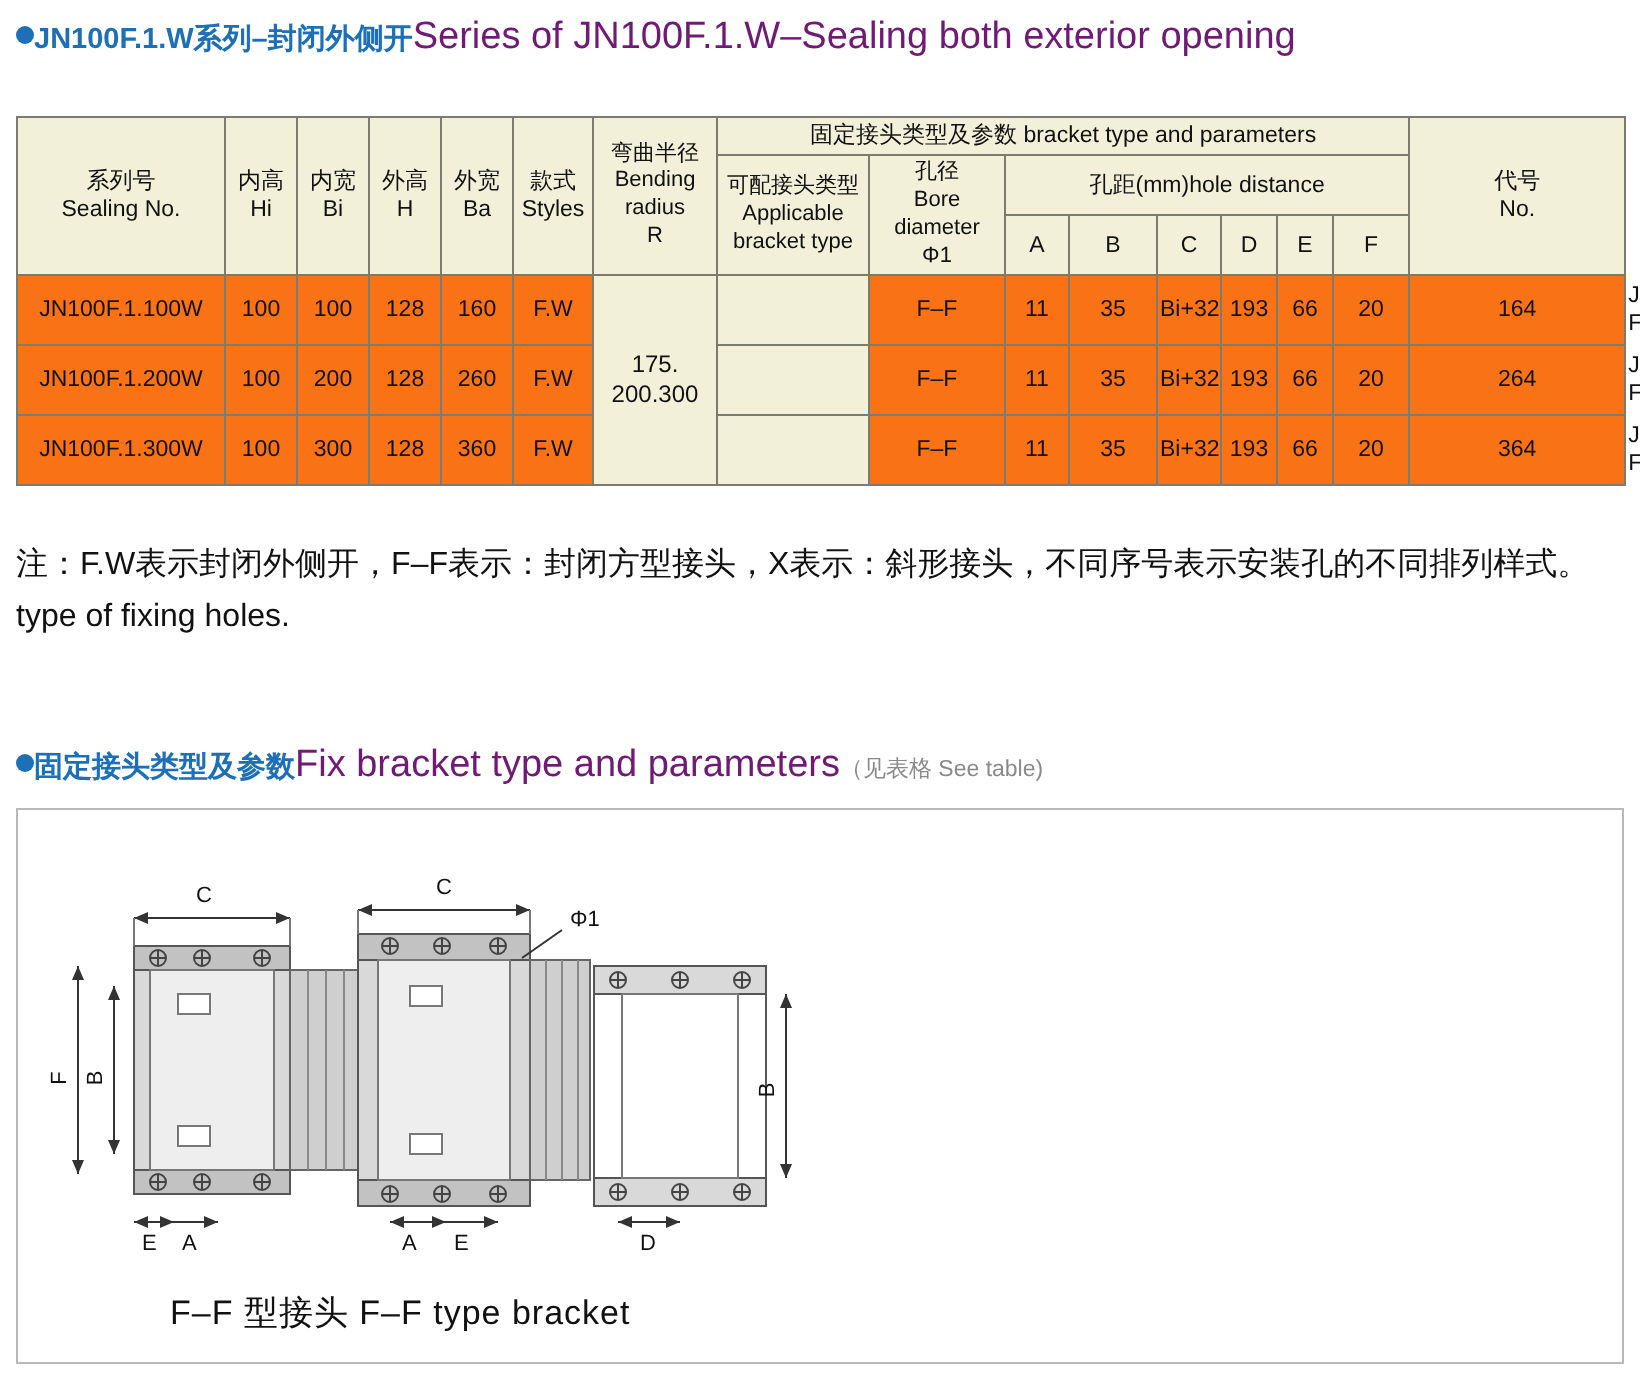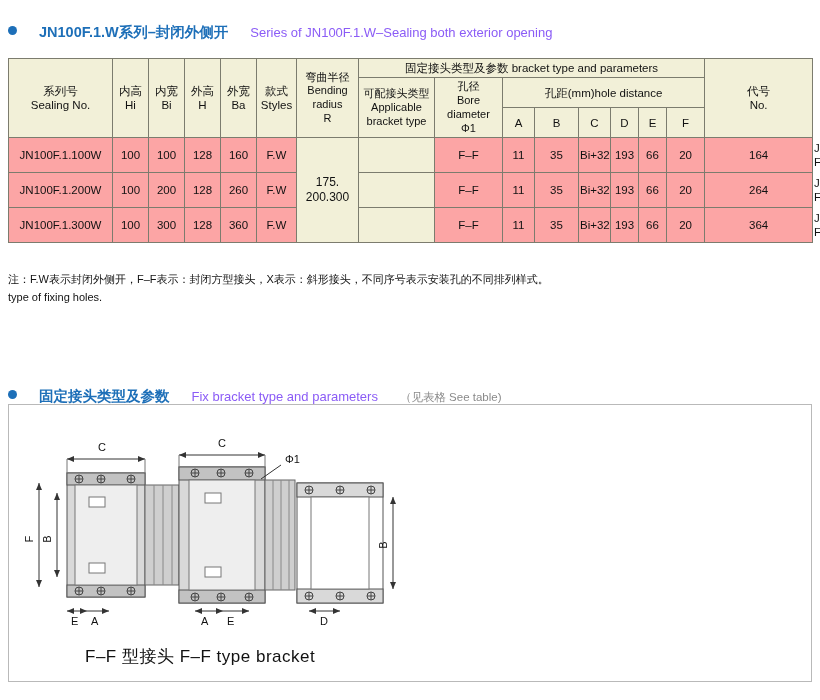--- a/index.html
+++ b/index.html
@@ -13,43 +13,42 @@
     font-family: "Liberation Sans", sans-serif;
     color: #111111;
     position: relative;
     overflow: hidden;
   }
 
   
   .section-head {
     display: flex;
     align-items: baseline;
-    gap: 22px;
+    gap: 0;
     padding-left: 8px;
-    margin-top: 15px;
   }
   .bullet {
     width: 9px;
     height: 9px;
     border-radius: 50%;
     background: #1d6fb8;
     display: inline-block;
     position: relative;
     top: -2px;
     flex: 0 0 auto;
   }
   .head-cn {
     color: #1d6fb8;
     font-size: 14.5px;
     font-weight: bold;
     letter-spacing: 0px;
   }
   .head-en {
-    color: #8b5cf6;
-    font-size: 13px;
+    color: #701a75;
+    font-size: 19px;
     font-weight: normal;
   }
   .head-note {
     color: #8a8a8a;
     font-size: 11.5px;
   }
 
   #head1 { position: absolute; left: 0px; top: 8px; }
   #head2 { position: absolute; left: 0px; top: 372px; }
 
@@ -72,21 +71,21 @@
     vertical-align: middle;
     padding: 2px 1px;
     line-height: 1.25;
   }
   table.spec thead th {
     background: #f2f0d8;
     font-weight: normal;
     color: #111;
   }
   table.spec tbody td {
-    background: #fca5a5;
+    background: #f97316;
     height: 30px;
   }
   .cn-line { display: block; }
   .en-line { display: block; }
   td.bend {
     background: #f2f0d8 !important;
     font-size: 12px;
     line-height: 1.35;
   }
   td.blank {
@@ -95,21 +94,21 @@
   .small {
     font-size: 11px;
   }
 
   
   .notes {
     position: absolute;
     left: 8px;
     top: 270px;
     width: 804px;
-    font-size: 11px;
+    font-size: 16px;
     line-height: 1.65;
     color: #111;
   }
 
   
   .drawing {
     position: absolute;
     left: 8px;
     top: 404px;
     width: 804px;

